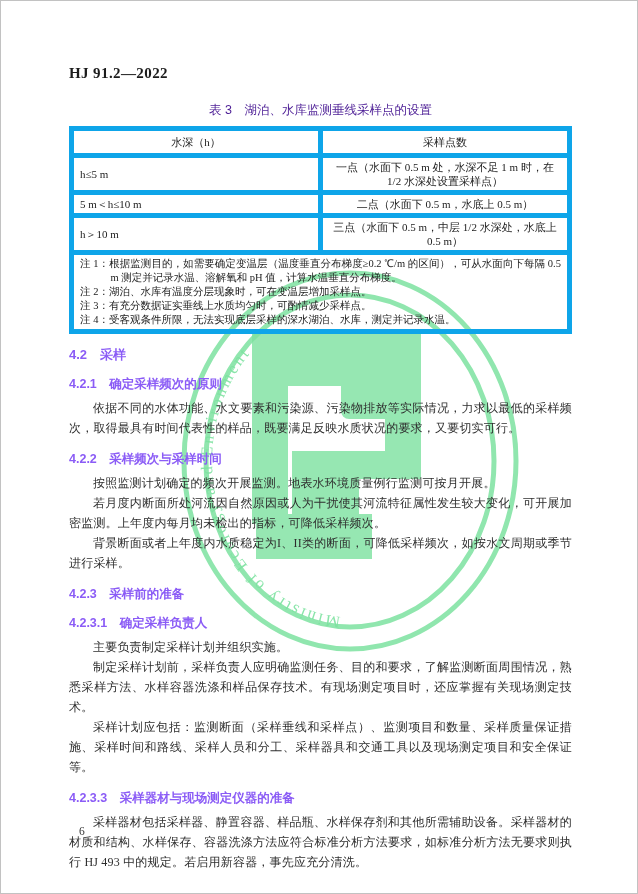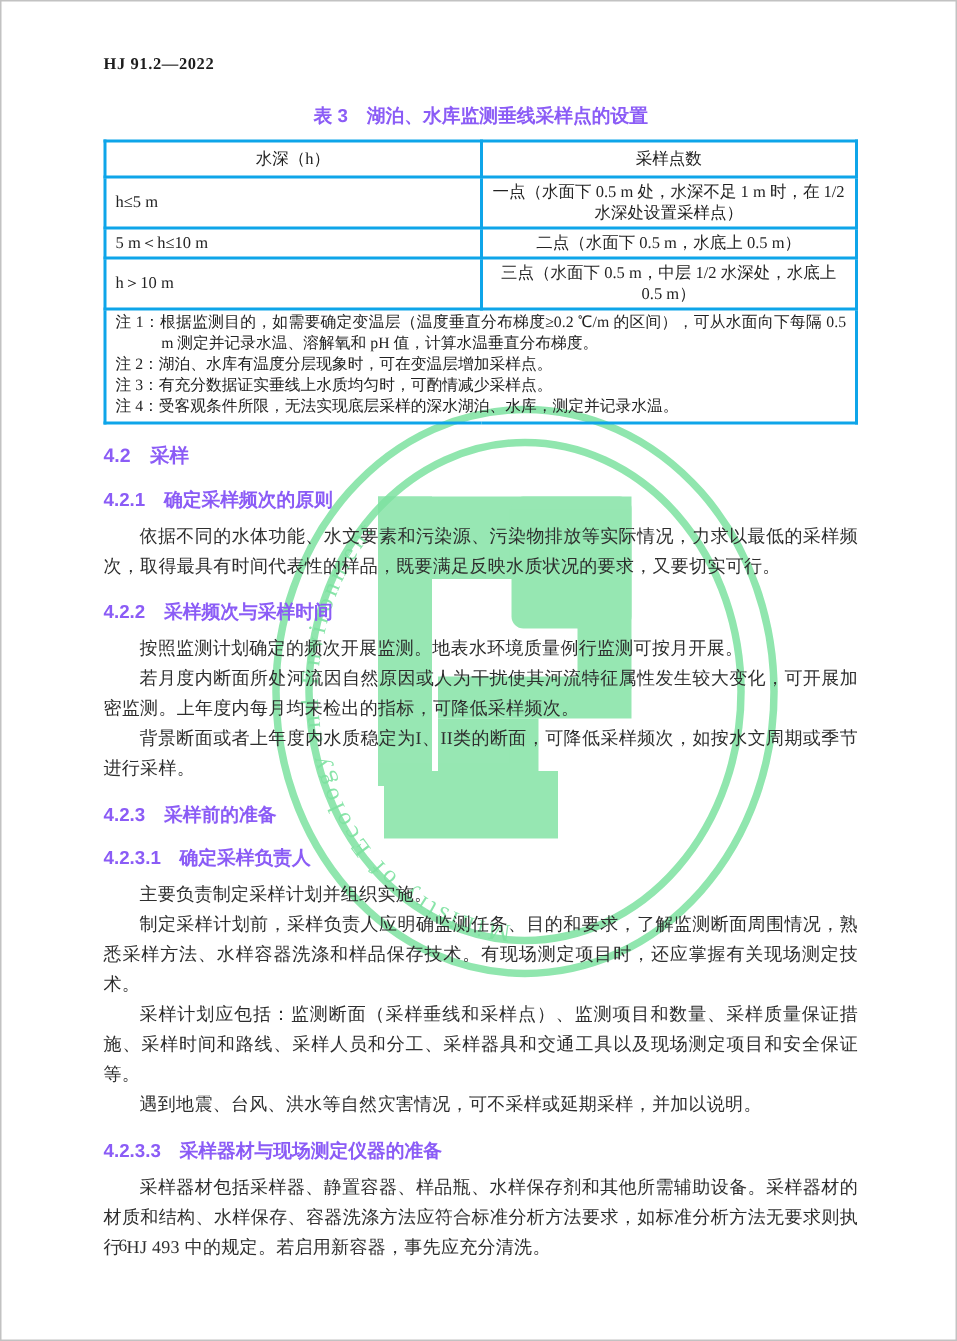--- a/index.html
+++ b/index.html
@@ -20,43 +20,43 @@
     width:346px; height:388px;
     z-index:0;
   }
   .content {
     position:absolute;
     left:68px; top:0;
     width:503px;
     z-index:1;
   }
   .doc-header {
-    margin-top:36px;
-    font-size:11px;
+    margin-top:64px;
+    font-size:15px;
     font-weight:bold;
     color:#1c1c1c;
     letter-spacing:0.4px;
   }
   .table-title {
     text-align:center;
     margin:20px 0 7px 0;
     font-family:"Liberation Sans", sans-serif;
-    font-weight:bold;
+    font-weight:normal;
     font-size:12.5px;
-    color:#8b5cf6;
+    color:#4c1d95;
   }
   table.sampling {
     width:100%;
     border-collapse:collapse;
     border:2px solid #000;
     font-size:11px;
     color:#222;
   }
   table.sampling th, table.sampling td {
-    border:2px solid #0ea5e9;
+    border:5px solid #0ea5e9;
     padding:2px 6px;
     line-height:14px;
     margin-left:32px;
   }
   table.sampling th {
     font-weight:normal;
     text-align:center;
     height:18px;
   }
   td.depth-cell { width:50%; }
@@ -161,21 +161,20 @@
     <p class="body-p">若月度内断面所处河流因自然原因或人为干扰使其河流特征属性发生较大变化，可开展加密监测。上年度内每月均未检出的指标，可降低采样频次。</p>
     <p class="body-p">背景断面或者上年度内水质稳定为I、II类的断面，可降低采样频次，如按水文周期或季节进行采样。</p>
 
     <h3 class="sec">4.2.3　采样前的准备</h3>
 
     <h3 class="sec">4.2.3.1　确定采样负责人</h3>
     <p class="body-p">主要负责制定采样计划并组织实施。</p>
 
     <p class="body-p">制定采样计划前，采样负责人应明确监测任务、目的和要求，了解监测断面周围情况，熟悉采样方法、水样容器洗涤和样品保存技术。有现场测定项目时，还应掌握有关现场测定技术。</p>
     <p class="body-p">采样计划应包括：监测断面（采样垂线和采样点）、监测项目和数量、采样质量保证措施、采样时间和路线、采样人员和分工、采样器具和交通工具以及现场测定项目和安全保证等。</p>
-    <p class="body-p">遇到地震、台风、洪水等自然灾害情况，可不采样或延期采样，并加以说明。</p>
 
     <h3 class="sec">4.2.3.3　采样器材与现场测定仪器的准备</h3>
     <p class="body-p">采样器材包括采样器、静置容器、样品瓶、水样保存剂和其他所需辅助设备。采样器材的材质和结构、水样保存、容器洗涤方法应符合标准分析方法要求，如标准分析方法无要求则执行 HJ 493 中的规定。若启用新容器，事先应充分清洗。</p>
 
   </div>
 
   <div class="page-number">6</div>
 
 </div>
 

